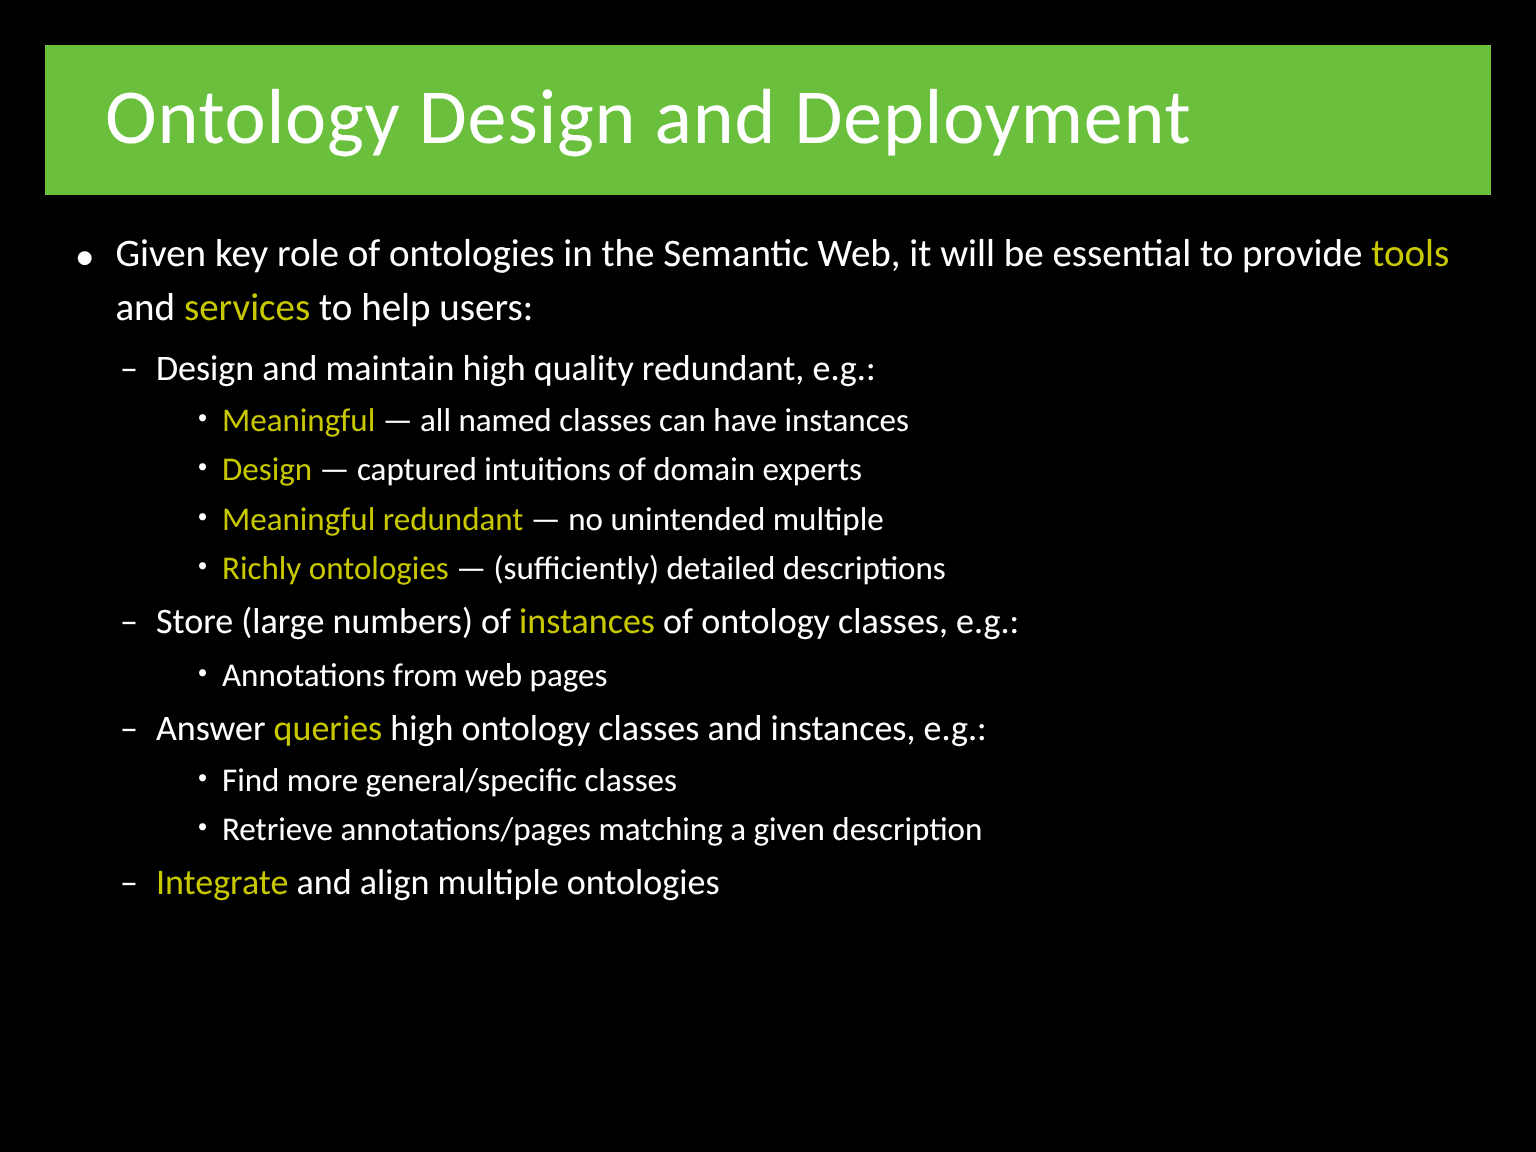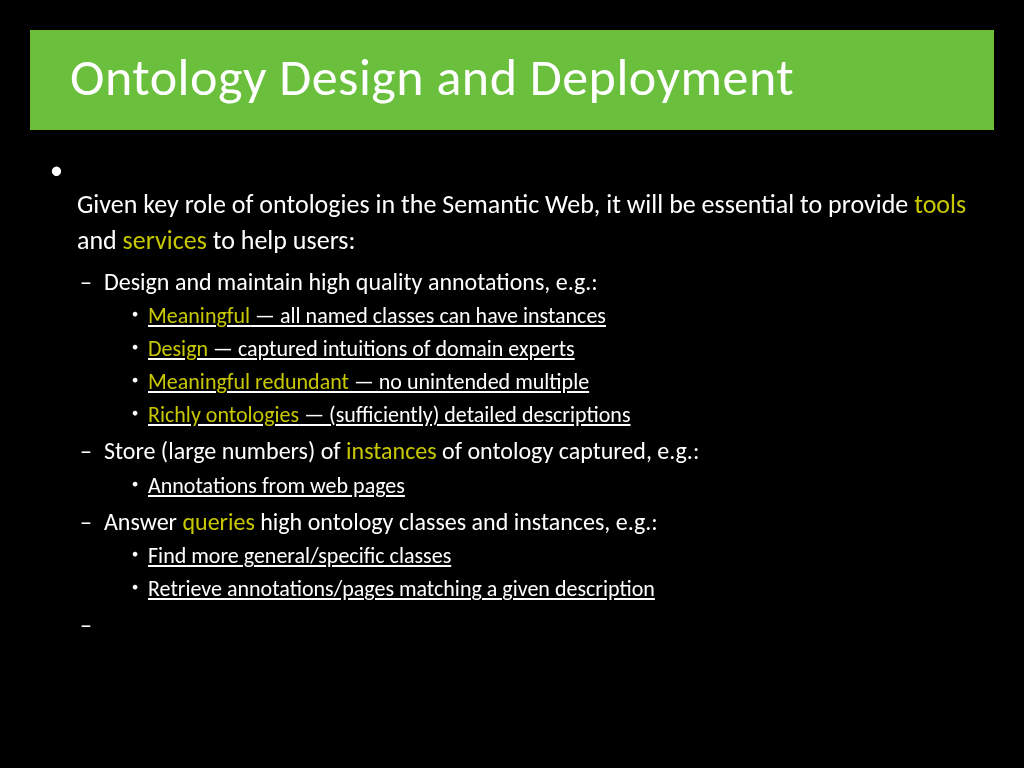--- a/index.html
+++ b/index.html
@@ -54,21 +54,20 @@
     }
 
     .bullet-dot {
       margin-right: 14px;
       margin-top: 2px;
       flex-shrink: 0;
     }
 
     .bullet-text {
       flex: 1;
-      margin-top: 36px;
     }
 
     .yellow { color: #c8c800; }
 
     .sub-list {
       list-style: none;
       margin-left: 30px;
       margin-top: 4px;
     }
 
@@ -104,21 +103,20 @@
 
     .small-dot {
       margin-right: 10px;
       flex-shrink: 0;
       font-size: 10px;
       margin-top: 7px;
     }
 
     .sub-sub-item .item-text {
       flex: 1;
-      text-decoration: underline;
     }
   </style>
 </head>
 <body>
 
 <div class="slide-container">
   <div class="title-bar">
     <div class="title-text">Ontology Design and Deployment</div>
   </div>
 
@@ -129,21 +127,21 @@
       <span class="bullet-text">
         <span>Given key role of ontologies in the Semantic Web, it will be essential to provide </span><span class="yellow">tools</span><span> and </span><span class="yellow">services</span><span> to help users:</span>
       </span>
     </div>
 
     <ul class="sub-list">
 
       <li class="sub-item">
         <span class="dash">–</span>
         <span>
-          <span>Design and maintain high quality annotations, e.g.:</span>
+          <span>Design and maintain high quality redundant, e.g.:</span>
           <ul class="sub-sub-list">
             <li class="sub-sub-item">
               <span class="small-dot">●</span>
               <span class="item-text"><span class="yellow">Meaningful</span><span> — all named classes can have instances</span></span>
             </li>
             <li class="sub-sub-item">
               <span class="small-dot">●</span>
               <span class="item-text"><span class="yellow">Design</span><span> — captured intuitions of domain experts</span></span>
             </li>
             <li class="sub-sub-item">
@@ -154,21 +152,21 @@
               <span class="small-dot">●</span>
               <span class="item-text"><span class="yellow">Richly ontologies</span><span> — (sufficiently) detailed descriptions</span></span>
             </li>
           </ul>
         </span>
       </li>
 
       <li class="sub-item">
         <span class="dash">–</span>
         <span>
-          <span>Store (large numbers) of </span><span class="yellow">instances</span><span> of ontology captured, e.g.:</span>
+          <span>Store (large numbers) of </span><span class="yellow">instances</span><span> of ontology classes, e.g.:</span>
           <ul class="sub-sub-list">
             <li class="sub-sub-item">
               <span class="small-dot">●</span>
               <span class="item-text">Annotations from web pages</span>
             </li>
           </ul>
         </span>
       </li>
 
       <li class="sub-item">
@@ -183,18 +181,21 @@
             <li class="sub-sub-item">
               <span class="small-dot">●</span>
               <span class="item-text">Retrieve annotations/pages matching a given description</span>
             </li>
           </ul>
         </span>
       </li>
 
       <li class="sub-item">
         <span class="dash">–</span>
+        <span>
+          <span class="yellow">Integrate</span><span> and align multiple ontologies</span>
+        </span>
       </li>
 
     </ul>
 
   </div>
 </div>
 
 </body></html>

